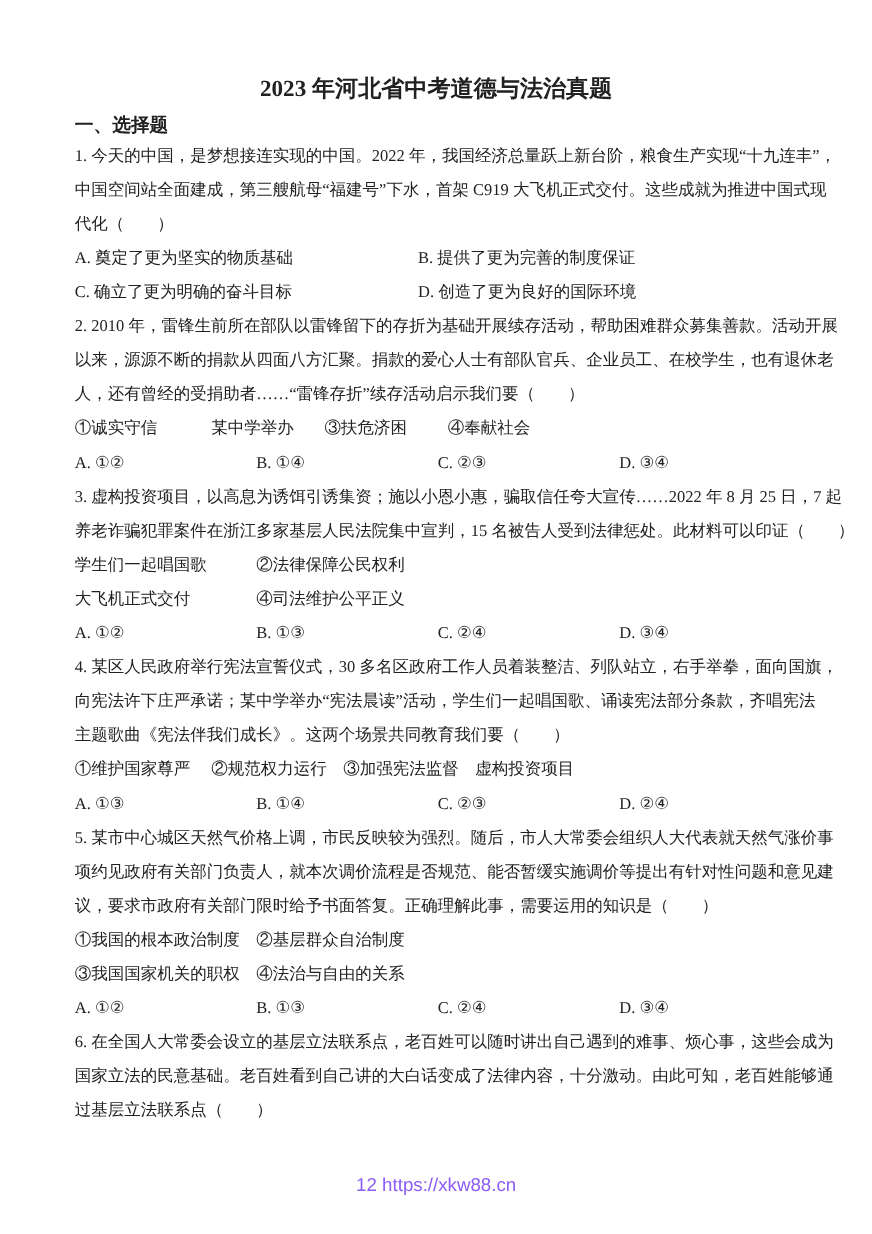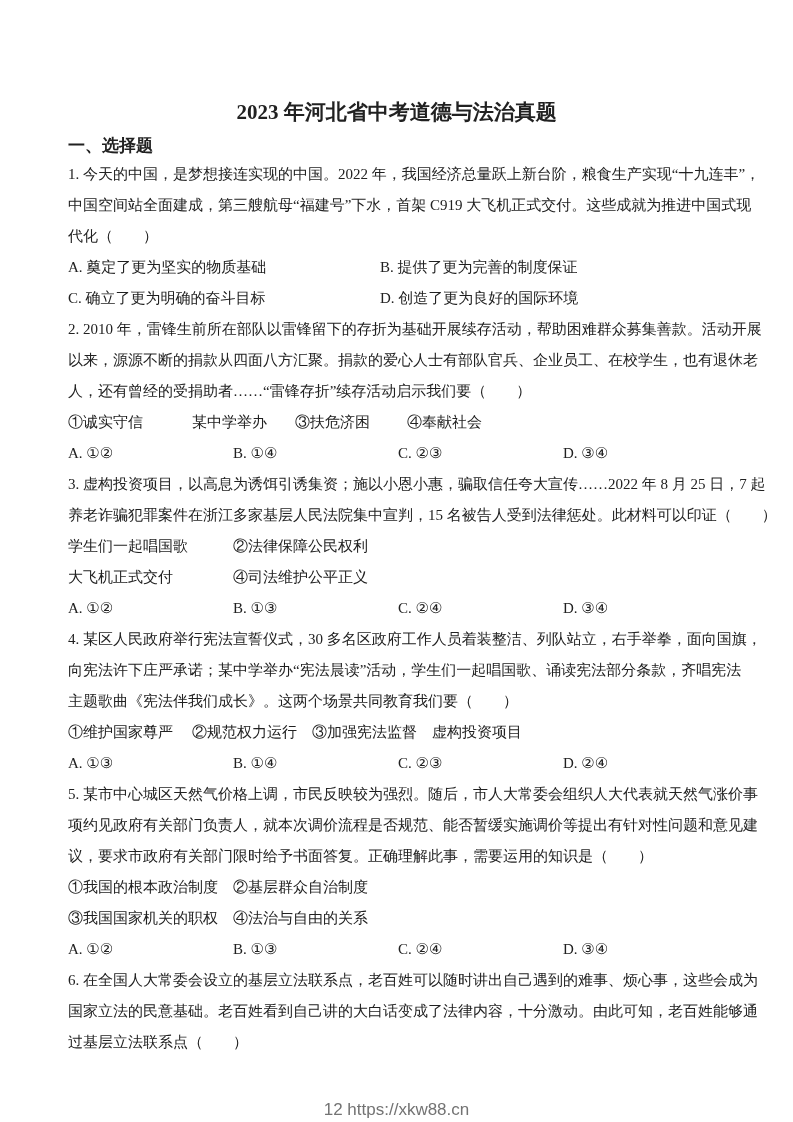--- a/index.html
+++ b/index.html
@@ -7,21 +7,21 @@
     position: relative;
     width: 793px;
     height: 1122px;
     background: #ffffff;
     overflow: hidden;
     font-family: "Liberation Serif", "DejaVu Serif", serif;
     color: #212121;
   }
   .title {
     margin: 0;
-    padding-top: 98px;
+    padding-top: 66px;
     font-size: 21px;
     line-height: 28px;
     font-weight: bold;
     text-align: center;
     white-space: pre;
   }
   .section-heading {
     margin: 8px 0 0 68px;
     font-size: 17px;
     line-height: 24px;
@@ -65,21 +65,21 @@
   .L330 { left: 330px; }
   .L339 { left: 339px; }
   .L364 { left: 364px; }
   .L495 { left: 495px; }
   .footer {
     margin-top: 40px;
     text-align: center;
     font-family: "Liberation Sans", "DejaVu Sans", sans-serif;
     font-size: 17px;
     line-height: 24px;
-    color: #737373;
+    color: #8b5cf6;
     white-space: pre;
   }
 </style>
 </head>
 <body>
 
 <div class="page">
 
   <h1 class="title">2023 年河北省中考道德与法治真题</h1>
   <h2 class="section-heading">一、选择题</h2>

